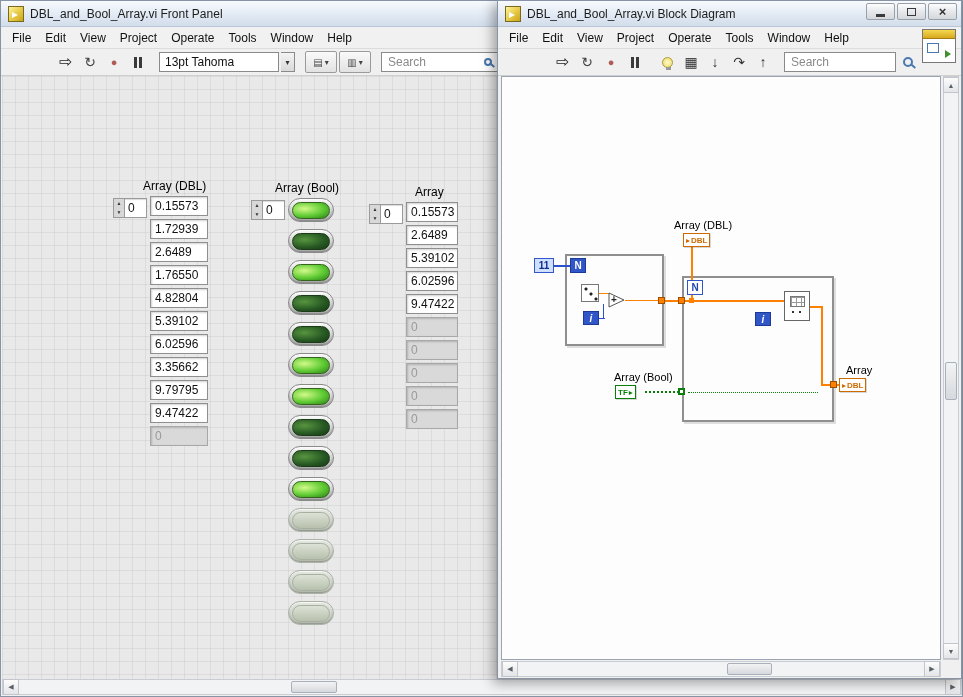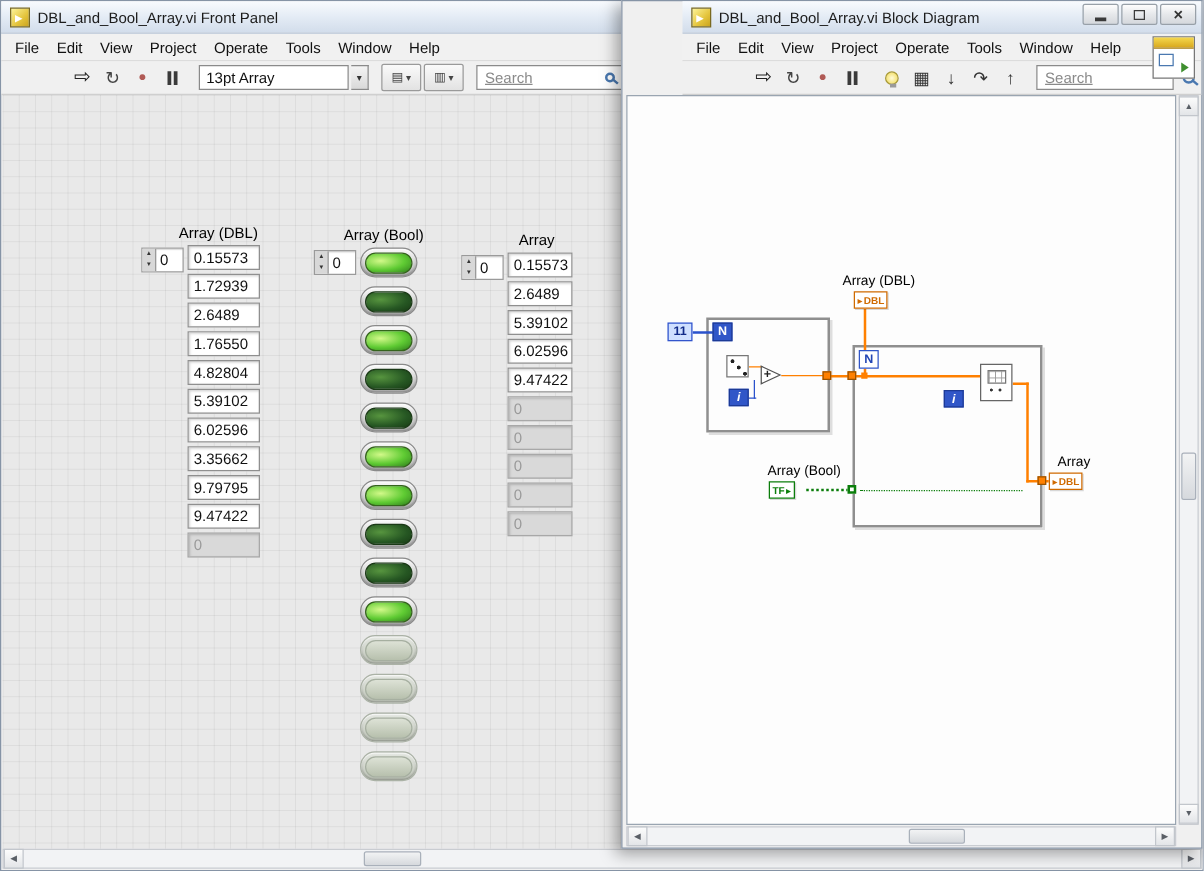--- a/index.html
+++ b/index.html
@@ -32,21 +32,21 @@
   .g.cont { font-size:14px; color:#444; }
   .g.abort { font-size:11px; color:#b05a55; }
   .pausebars { display:flex; gap:2px; }
   .pausebars span { width:3px; height:11px; background:#3a3a3a; display:block; }
   .sep { width:6px; flex:0 0 6px; }
   .fontbox { height:20px; width:120px; border:1px solid #8a8a8a; background:#fff; display:flex; align-items:center; padding:0 5px; font-size:12px; }
   .fb-arr { height:20px; width:14px; border:1px solid #8a8a8a; border-left:none; background:linear-gradient(#f4f4f4,#d9d9d9); display:flex; align-items:center; justify-content:center; font-size:8px; color:#333; }
   .tdrop { height:22px; width:32px; border:1px solid #9a9a9a; border-radius:2px; background:linear-gradient(#fafafa,#e2e2e2); display:flex; align-items:center; justify-content:center; gap:2px; font-size:10px; color:#444; }
   .tdrop .dd { font-size:8px; }
   .searchbox { height:20px; border:1px solid #8a8a8a; background:#fff; display:flex; align-items:center; padding:0 6px; position:relative; }
-  .stext { color:#8a8a8a; font-size:12px;text-decoration:underline; }
+  .stext { color:#8a8a8a; font-size:12px; }
   .mag { width:8px; height:8px; border:2px solid #4a78b0; border-radius:50%; position:relative; }
   .mag::after { content:""; position:absolute; width:6px; height:2px; background:#4a78b0; right:-5px; bottom:-2px; transform:rotate(40deg); }
   .magbtn { width:20px; height:20px; display:flex; align-items:center; justify-content:center; }
   .magbtn .mag { width:10px; height:10px; }
   .bulb { width:11px; height:11px; border-radius:50%; border:1px solid #a89a3a; background:radial-gradient(#fffbd8,#f1d94e); position:relative; }
   .bulb::after { content:""; position:absolute; left:3px; bottom:-3px; width:5px; height:3px; background:#9a9a9a; }
 
   
   .fp-panel { position:absolute; left:1px; top:75px; width:960px; height:605px; background:#e9e9e9;
     background-image:linear-gradient(rgba(0,0,0,.055) 1px,transparent 1px),linear-gradient(90deg,rgba(0,0,0,.055) 1px,transparent 1px);
@@ -142,21 +142,21 @@
           <span class="g abort">●</span>
         </div>
       <div class="tbtn">
           <span class="pausebars">
             <span></span>
             <span></span>
           </span>
         </div>
       <span class="sep"></span>
       <div class="fontbox">
-          <span>13pt Array</span>
+          <span>13pt Tahoma</span>
         </div>
       <div class="fb-arr">
           <span>▾</span>
         </div>
       <span class="sep"></span>
       <div class="tdrop">
           <span>▤</span>
           <span class="dd">▾</span>
         </div>
       <div class="tdrop">
@@ -285,21 +285,21 @@
       <span class="sbtn" style="left:0;top:-1px;">
           <span>◀</span>
         </span>
       <span class="sbtn" style="right:0;top:-1px;">
           <span>▶</span>
         </span>
       <span class="sthumb" style="left:288px;top:1px;width:46px;height:12px;"></span>
     </div>
   </div>
 
-  <div class="window" style="left:497px;top:0;width:465px;height:679px;box-shadow:-4px 4px 12px rgba(0,0,0,.35);padding-left:48px;">
+  <div class="window" style="left:497px;top:0;width:465px;height:679px;box-shadow:-4px 4px 12px rgba(0,0,0,.35);">
     <div class="titlebar">
       <span class="app-icon"></span>
       <span class="title">DBL_and_Bool_Array.vi Block Diagram</span>
       <span class="capbtns">
         <span class="cb">
             <span class="min"></span>
           </span>
         <span class="cb">
             <span class="max"></span>
           </span>

